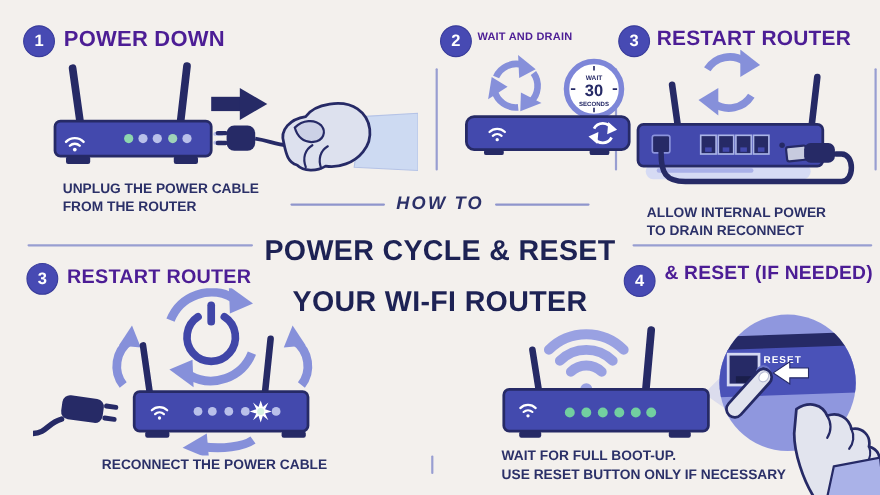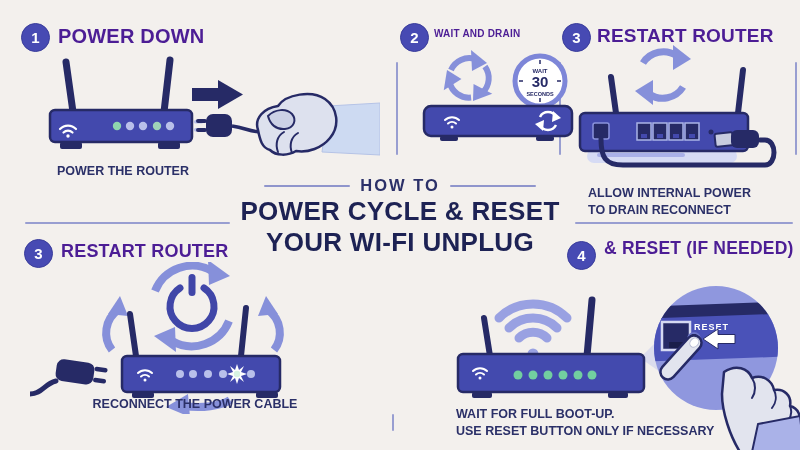--- a/index.html
+++ b/index.html
@@ -18,23 +18,23 @@
   .step-title{
     position:absolute;font-weight:700;color:#4c1d95;letter-spacing:.2px;white-space:nowrap;
   }
   .caption{
     position:absolute;font-size:12.5px;line-height:1.32;font-weight:700;color:#2b3068;white-space:nowrap;
   }
   .hline{position:absolute;height:2px;background:#989ed1;border-radius:1px;}
   .vline{position:absolute;width:2px;background:#989ed1;border-radius:1px;}
   .center-title{position:absolute;left:240px;top:176px;width:320px;text-align:center;}
   .kicker-row{display:flex;align-items:center;justify-content:center;gap:10px;}
-  .kicker{font-size:16.5px;font-weight:600;letter-spacing:2px;color:#2b3068;}
+  .kicker{font-size:16.5px;font-weight:600;letter-spacing:2px;color:#2b3068;font-style:italic;}
   .kline{flex:0 0 86px;height:2px;background:#8f95cc;border-radius:1px;}
-  .main-line{font-size:26px;font-weight:700;color:#1d2254;line-height:1.1;letter-spacing:.3px;margin-top:2px;}
+  .main-line{font-size:26px;font-weight:700;color:#1d2254;line-height:1.1;letter-spacing:.3px;margin-top:18px;}
   .t2{font-size:10px;}
   svg{position:absolute;}
   svg text{font-family:"Liberation Sans",sans-serif;}
 </style>
 </head>
 <body>
 
 <div class="stage">
 
   <div class="hline" style="left:25px;top:222px;width:205px;"></div>
@@ -44,21 +44,21 @@
   <div class="vline" style="left:795px;top:62px;height:93px;"></div>
   <div class="vline" style="left:392px;top:414px;height:17px;"></div>
 
   <div class="center-title">
     <div class="kicker-row">
       <span class="kline"></span>
       <span class="kicker">HOW TO</span>
       <span class="kline"></span>
     </div>
     <div class="main-line">POWER CYCLE &amp; RESET</div>
-    <div class="main-line">YOUR WI-FI UNPLUG</div>
+    <div class="main-line">YOUR WI-FI ROUTER</div>
   </div>
 
   <div class="badge" style="left:21px;top:23px;">1</div>
   <div class="step-title" style="left:58px;top:25px;font-size:20px;">POWER DOWN</div>
 
   <svg style="left:20px;top:52px;" width="360" height="112" viewBox="0 0 360 112">
 
     <g>
       <line x1="46" y1="10" x2="53" y2="60" stroke="#262a66" stroke-width="7" stroke-linecap="round"></line>
       <line x1="150" y1="8" x2="144" y2="60" stroke="#262a66" stroke-width="7" stroke-linecap="round"></line>
@@ -95,21 +95,22 @@
 
     <g>
       <polygon points="308,54 360,51 360,103 302,100" fill="#cddaf2" stroke="#b5c3e6" stroke-width="1"></polygon>
       <path d="M238,78 C234,66 244,56 258,54 C266,42 292,38 305,47 C318,56 320,74 310,86 C302,96 288,101 276,99 C268,104 256,104 250,98 C242,96 240,88 238,78 Z" fill="#dde1ee" stroke="#262a66" stroke-width="2.5" stroke-linejoin="round"></path>
       <path d="M248,64 C255,57 266,56 272,62 C277,68 274,76 265,77 C256,78 250,72 248,64 Z" fill="#ccd1e6" stroke="#262a66" stroke-width="2"></path>
       <path d="M258,100 C255,92 257,84 264,80 M272,101 C269,93 271,85 278,81" stroke="#262a66" stroke-width="2" fill="none" stroke-linecap="round"></path>
     </g>
   </svg>
 
   <div class="caption" style="left:57px;top:163px;">
-    <div>POWER THE ROUTER</div>
+    <div>UNPLUG THE POWER CABLE</div>
+    <div>FROM THE ROUTER</div>
   </div>
 
   <div class="badge" style="left:400px;top:23px;">2</div>
   <div class="step-title t2" style="left:434px;top:28px;">WAIT AND DRAIN</div>
 
   <svg style="left:420px;top:48px;" width="160" height="102" viewBox="0 0 160 102">
 
     <g transform="translate(49,30)">
       <g>
         <path d="M-18,-8 A20,20 0 0 1 6,-19" stroke="#8690da" stroke-width="6" fill="none"></path>
@@ -253,21 +254,21 @@
         <rect x="18" y="3" width="13" height="4.5" rx="2" fill="#262a66"></rect>
       </g>
     </g>
 
     <g>
       <path d="M200,138 A36,13 0 0 1 154,144" stroke="#8690da" stroke-width="8" fill="none"></path>
       <polygon points="158,132 136,145 160,155" fill="#8690da"></polygon>
     </g>
   </svg>
 
-  <div class="caption" style="left:60px;top:396px;width:270px;text-align:center;">
+  <div class="caption" style="left:60px;top:414px;width:270px;text-align:center;">
     <div>RECONNECT THE POWER CABLE</div>
   </div>
 
   <div class="badge" style="left:567px;top:241px;">4</div>
   <div class="step-title" style="left:604px;top:238px;font-size:17.5px;line-height:1.2;">
     <div>&amp; RESET (IF NEEDED)</div>
   </div>
 
   <svg style="left:440px;top:272px;" width="360" height="178" viewBox="0 0 360 178">
 

